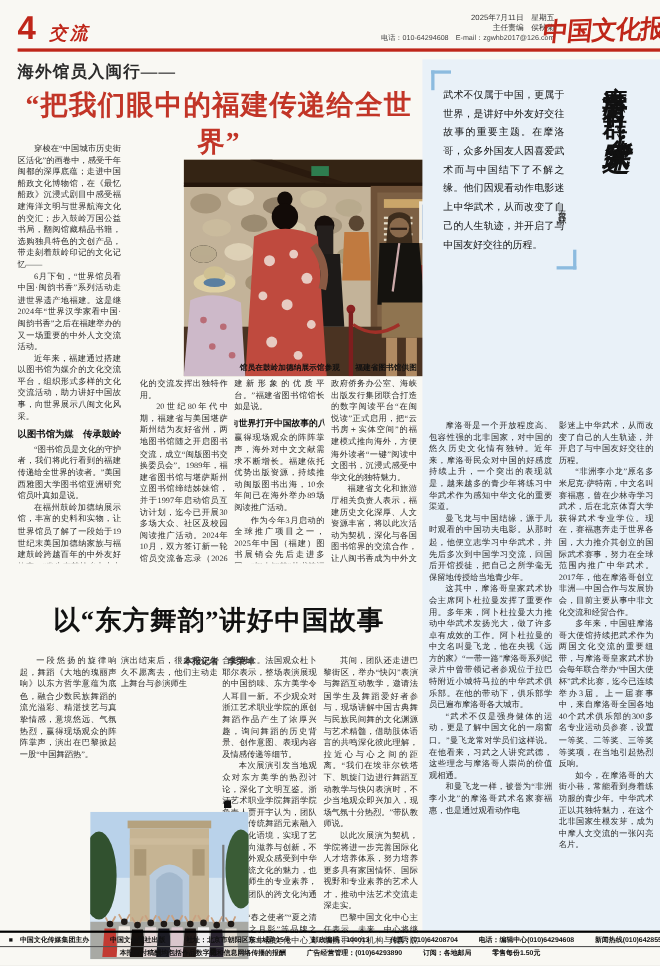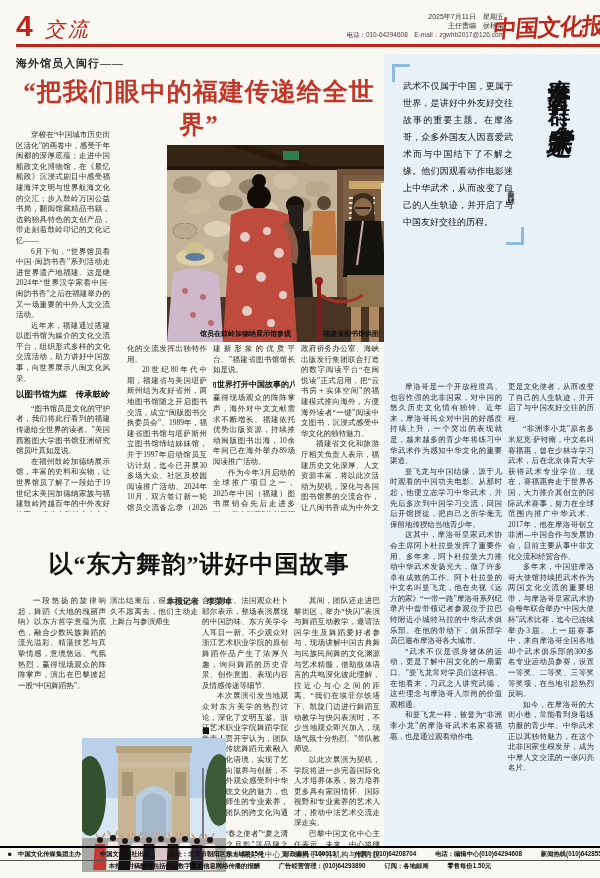--- a/index.html
+++ b/index.html
@@ -3,44 +3,44 @@
 <meta charset="utf-8">
 <style>
   html,body { margin:0; padding:0; background:#e4e2dc; }
   .page { position:relative; width:600px; height:878px; margin:0 auto; background:#f9f8f3;
           font-family:"Liberation Serif","DejaVu Serif",serif; color:#2b2b2b; overflow:hidden; }
 
   
   .hd { position:absolute; left:16px; top:10px; width:584px; height:34px;
         border-bottom:3px solid #bf2619; }
   .pgnum { font-size:30px; font-weight:bold; color:#bf2619; font-family:"Liberation Sans",sans-serif; line-height:32px; }
-  .section { font-size:20px; font-weight:normal; color:#bf2619; font-style:italic;
+  .section { font-size:16px; font-weight:bold; color:#bf2619; font-style:italic;
              margin-left:8px; letter-spacing:3px; }
   .hd-right { position:absolute; right:96px; top:2px; text-align:right; font-size:7px; line-height:9px;
               color:#333; font-family:"Liberation Sans",sans-serif; }
   .hd-right .contact { font-size:6.5px; color:#444; }
   .masthead { position:absolute; right:-4px; top:2px; font-size:23px; color:#bf2619; font-weight:bold;
               transform:skewX(-8deg) rotate(-2deg); letter-spacing:-1px; white-space:nowrap; }
 
   
   .col { font-size:7.5px; line-height:10.6px; text-align:justify; overflow:hidden; }
   .para { margin:0; text-indent:2em; }
   .noindent-first .para:first-child { text-indent:0; }
   .sub { font-size:8.5px; font-weight:bold; text-align:center; margin:5px 0 4px; white-space:nowrap; color:#111; }
 
   
   .a1 { position:absolute; left:16px; top:56px; width:366px; height:458px; }
-  .kicker { font-size:11px; font-weight:bold; letter-spacing:1px; }
+  .kicker { font-size:15px; font-weight:bold; letter-spacing:1px; }
   .hl1 { margin-top:4px; text-align:center; font-size:25px; font-weight:bold; color:#c23527; letter-spacing:1px; }
   .byline { text-align:center; font-size:8px; margin-top:4px; color:#333; font-weight:600; }
   .c11 { position:absolute; left:0;    top:74px;  width:94px; height:382px; }
   .photo1 { position:absolute; left:111px; top:73px; width:252px; height:197px; }
   .photo1 svg { display:block; width:100%; height:100%; }
   .cap1 { position:absolute; left:111px; top:273px; width:252px; font-size:7px; font-weight:600;
-          display:flex; justify-content:flex-end; gap:32px; color:#111; }
+          display:flex; justify-content:flex-end; gap:14px; color:#111; }
   .c1A { position:absolute; left:111px; top:288px; width:80px; height:168px; }
   .c1B { position:absolute; left:197px; top:288px; width:82px; height:168px; }
   .c1C { position:absolute; left:285px; top:288px; width:78px; height:168px; }
 
   
   .a2 { position:absolute; left:16px; top:532px; width:366px; height:330px; }
   .hl2 { text-align:center; font-size:24px; font-weight:bold; color:#111; letter-spacing:1px; }
   .c21 { position:absolute; left:2px;   top:64px; width:88px; height:122px; }
   .c22 { position:absolute; left:94px;  top:64px; width:88px; height:122px; }
   .c23 { position:absolute; left:186px; top:64px; width:86px; height:262px; }
@@ -312,21 +312,21 @@
       <span class="plain">摩洛哥有一群</span><span class="script">“中华武术迷”</span>
     </h1>
     <div class="col c3A">
         <p class="para">摩洛哥是一个开放程度高、包容性强的北非国家，对中国的悠久历史文化情有独钟。近年来，摩洛哥民众对中国的好感度持续上升，一个突出的表现就是，越来越多的青少年将练习中华武术作为感知中华文化的重要渠道。</p>
         <p class="para">曼飞龙与中国结缘，源于儿时观看的中国功夫电影。从那时起，他便立志学习中华武术，并先后多次到中国学习交流，回国后开馆授徒，把自己之所学毫无保留地传授给当地青少年。</p>
         <p class="para">这其中，摩洛哥皇家武术协会主席阿卜杜拉曼发挥了重要作用。多年来，阿卜杜拉曼大力推动中华武术发扬光大，做了许多卓有成效的工作。阿卜杜拉曼的中文名叫曼飞龙，他在央视《远方的家》“一带一路”摩洛哥系列纪录片中曾带领记者参观位于拉巴特附近小城特马拉的中华武术俱乐部。在他的带动下，俱乐部学员已遍布摩洛哥各大城市。</p>
         <p class="para">“武术不仅是强身健体的运动，更是了解中国文化的一扇窗口。”曼飞龙常对学员们这样说。在他看来，习武之人讲究武德，这些理念与摩洛哥人崇尚的价值观相通。</p>
         <p class="para">和曼飞龙一样，被誉为“非洲李小龙”的摩洛哥武术名家赛福惠，也是通过观看动作电</p>
       </div>
     <div class="col c3B noindent-first">
-        <p class="para">更是文化使者，从而改变了自己的人生轨迹，并开启了与中国友好交往的历程。</p>
+        <p class="para">影迷上中华武术，从而改变了自己的人生轨迹，并开启了与中国友好交往的历程。</p>
         <p class="para">“非洲李小龙”原名多米尼克·萨特南，中文名叫赛福惠，曾在少林寺学习武术，后在北京体育大学获得武术专业学位。现在，赛福惠奔走于世界各国，大力推介其创立的国际武术赛事，努力在全球范围内推广中华武术。2017年，他在摩洛哥创立非洲—中国合作与发展协会，目前主要从事中非文化交流和经贸合作。</p>
         <p class="para">多年来，中国驻摩洛哥大使馆持续把武术作为两国文化交流的重要纽带，与摩洛哥皇家武术协会每年联合举办“中国大使杯”武术比赛，迄今已连续举办3届。上一届赛事中，来自摩洛哥全国各地40个武术俱乐部的300多名专业运动员参赛，设置一等奖、二等奖、三等奖等奖项，在当地引起热烈反响。</p>
         <p class="para">如今，在摩洛哥的大街小巷，常能看到身着练功服的青少年。中华武术正以其独特魅力，在这个北非国家生根发芽，成为中摩人文交流的一张闪亮名片。</p>
       </div>
   </aside>
 
   <footer class="ft">
     <div class="ft1">■　中国文化传媒集团主办　　　中国文化报社出版　　　社址：北京市朝阳区东土城路15号　　　邮政编码：100013　　　传真：(010)64208704　　　电话：编辑中心(010)64294608　　　新闻热线(010)64285598　　　发行热线(010)64298584</div>
     <div class="ft2">本报所付稿酬均包括作品数字化和信息网络传播的报酬　　　广告经营管理：(010)64293890　　　订阅：各地邮局　　　零售每份1.50元</div>
   </footer>

